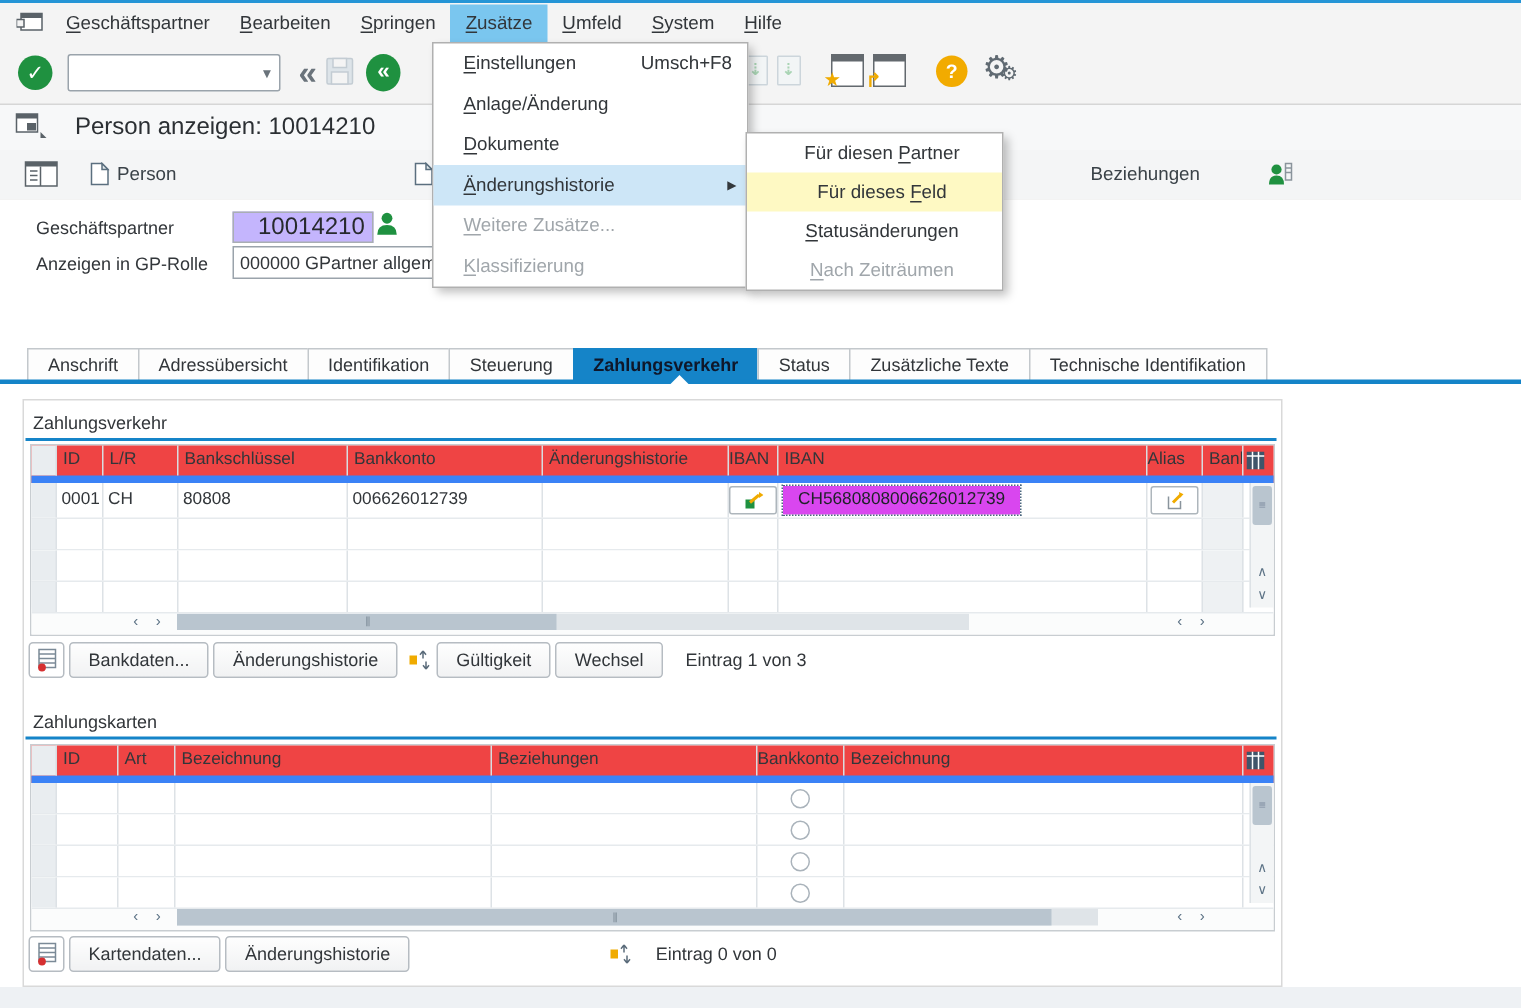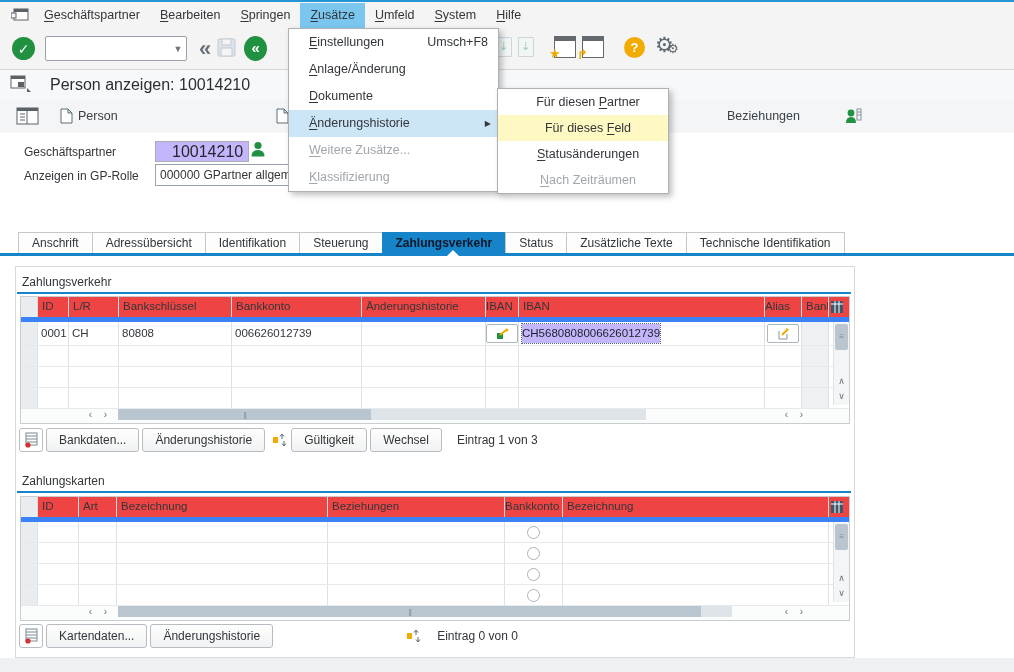--- a/index.html
+++ b/index.html
@@ -84,21 +84,21 @@
   .td.gray, .th.gray{background:#e9edf0;}
   .td.lgray{background:#eef1f3;}
   .c-sel{width:17px}.c-id{width:31px}.c-lr{width:50px}.c-bs{width:113px}.c-bk{width:130px}.c-ks{width:124px}
   .c-ibtn{width:33px;justify-content:center;padding-left:0}.c-iban{width:246px}.c-alias{width:37px;justify-content:center;padding-left:0}
   .c-bank{width:27px}
   .k-sel{width:17px}.k-id{width:41px}.k-art{width:38px}.k-bez{width:211px}.k-nr{width:177px}
   .k-std{width:58px;justify-content:center;padding-left:0}.k-bez2{width:266px}
   .c-cfg{width:15px;display:flex;align-items:center;justify-content:center;border-right:none;padding:0;}
   .cell-btn{width:30px;height:17px;border:1px solid #aeb6bc;background:#fff;border-radius:2px;
             display:inline-flex;align-items:center;justify-content:center;}
-  .iban-sel{background:#c4b5fd;outline:1px dotted #4a667e;padding:0 0;color:#1d2226;}
+  .iban-sel{background:#d946ef;outline:1px dotted #4a667e;padding:0 10px;color:#1d2226;}
   .radio{width:11px;height:11px;border-radius:50%;border:1px solid #aab3bb;background:#fff;}
   .vscroll{position:absolute;right:0;top:0;bottom:0;width:15px;background:#f3f5f6;border-left:1px solid #dde2e6;}
   .vthumb{margin:2px 1px;height:26px;background:#b9c5cf;border-radius:2px;text-align:center;color:#7f8da0;
           font-size:8px;line-height:26px;}
   .varr{position:absolute;left:0;width:15px;height:15px;text-align:center;color:#5d7386;font-size:9px;line-height:15px;}
   .va-up{bottom:16px;}.va-dn{bottom:1px;}
   .hscroll{height:17px;border-top:1px solid #e3e6e9;background:#fbfcfc;display:flex;align-items:center;
            padding-left:62px;box-sizing:content-box;}
   .harr{width:15px;height:13px;text-align:center;color:#5d7386;font-size:10px;line-height:13px;}
   .htrack{height:11px;background:#dfe4e8;margin-left:5px;display:flex;}

